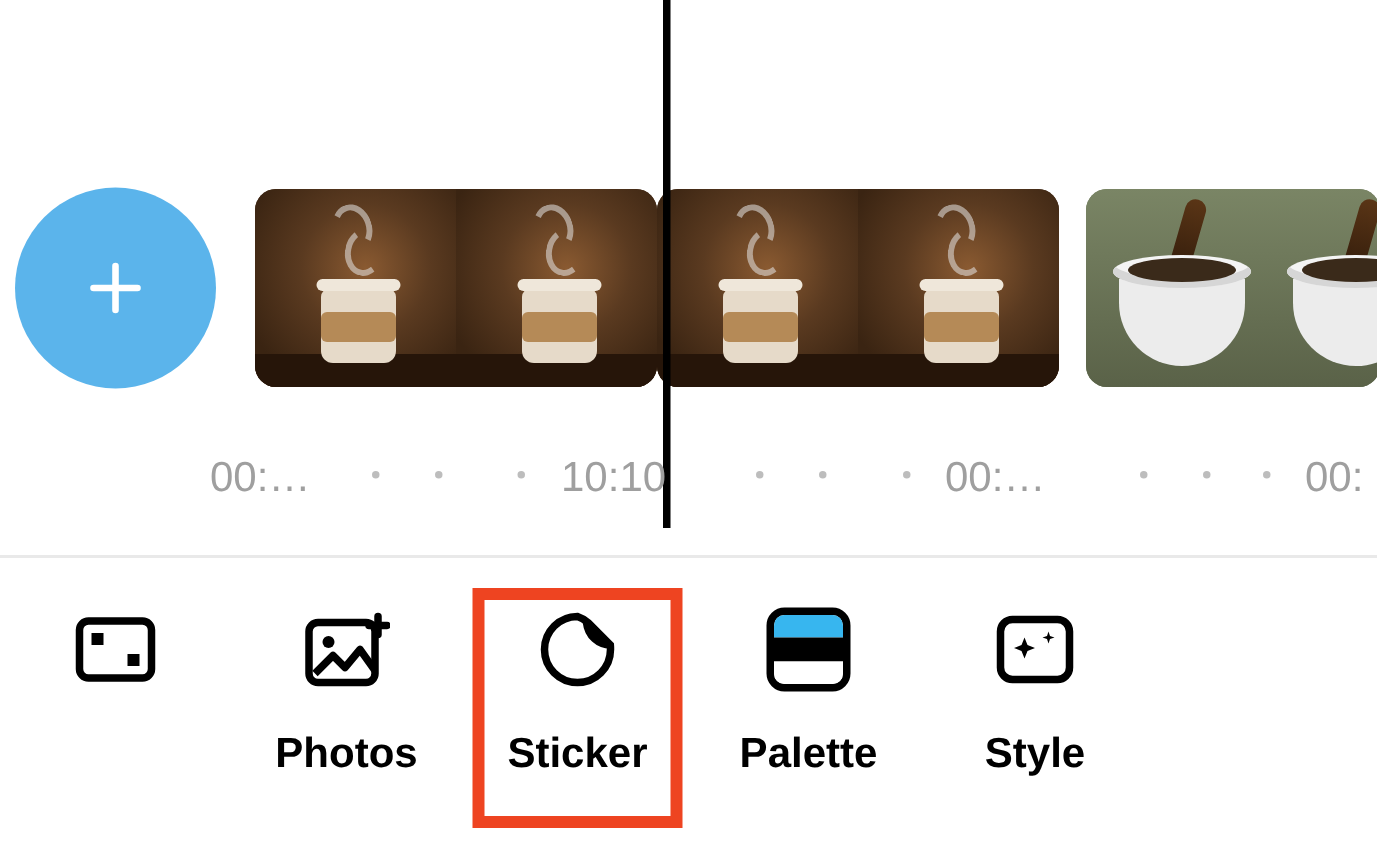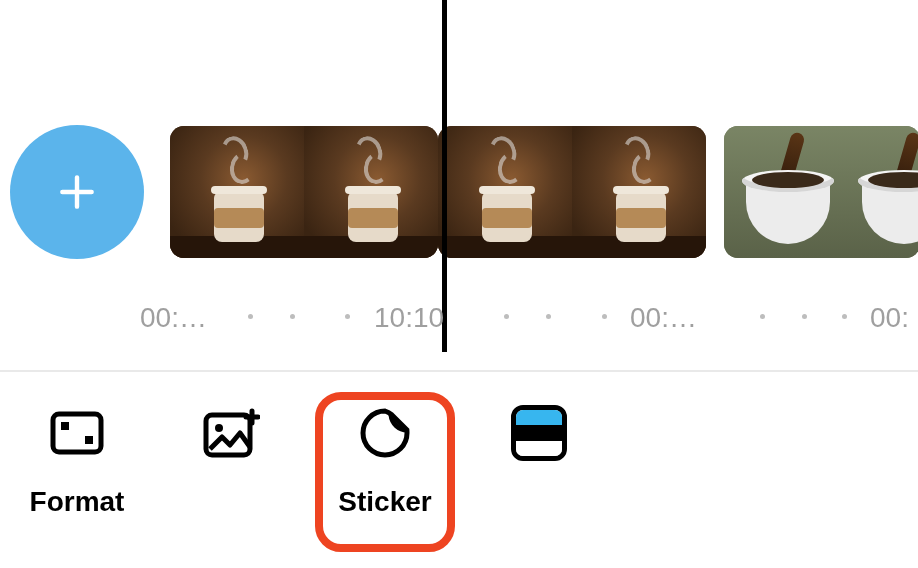--- a/index.html
+++ b/index.html
@@ -45,21 +45,21 @@
   .ruler { position:absolute; left:0; top:302px; width:918px; height:40px; color:#9f9f9f; font-size:28px; font-weight:500;}
   .ruler .tick { position:absolute; top:0; }
   .ruler .dot { position:absolute; top:12px; width:5px; height:5px; border-radius:50%; background:#bdbdbd;}
 
   
   .toolbar-sep { position:absolute; left:0; top:370px; width:918px; height:2px; background:#e9e9e9;}
   .toolbar { position:absolute; left:0; top:392px; width:918px; height:176px; display:flex; align-items:flex-start;}
   .tool { width:154px; height:160px; display:flex; flex-direction:column; align-items:center; justify-content:flex-start; gap:22px; cursor:pointer; }
   .tool.last { width:148px; }
   .tool .iconbox { width:62px; height:62px; display:flex; align-items:center; justify-content:center; margin-top:10px;}
-  .tool.selected { outline:8px solid #ee4421; outline-offset:-8px; width:140px; margin:0 7px;border-radius:26px;}
+  .tool.selected { outline:8px solid #ee4421; outline-offset:-8px; width:140px; margin:0 7px;}
   .tool .label { font-size:28px; font-weight:700; color:#000; }
   .palette-icon { width:56px; height:56px; border-radius:12px; border:5px solid #000; overflow:hidden; display:flex; flex-direction:column;}
   .palette-icon div{ flex:1;}
 </style>
 </head>
 <body>
 
 <div class="editor">
 
   <div class="timeline">
@@ -164,50 +164,60 @@
   <div class="toolbar">
 
     <div class="tool">
       <div class="iconbox">
         <svg width="54" height="44" viewBox="0 0 54 44">
             <rect x="3" y="3" width="48" height="38" rx="6" fill="none" stroke="#000" stroke-width="5"></rect>
             <rect x="11" y="11" width="8" height="8" fill="#000"></rect>
             <rect x="35" y="25" width="8" height="8" fill="#000"></rect>
           </svg>
       </div>
-      <span class="label">Format</span>
     </div>
 
 
     <div class="tool">
       <div class="iconbox">
         <svg width="58" height="52" viewBox="0 0 58 52">
             <rect x="4" y="8" width="44" height="40" rx="6" fill="none" stroke="#000" stroke-width="5"></rect>
             <circle cx="17" cy="21" r="4" fill="#000"></circle>
             <path d="M8 42l12-12 8 8 10-12 10 14" fill="none" stroke="#000" stroke-width="5" stroke-linejoin="round"></path>
             <path d="M50 4v12M44 10h12" stroke="#000" stroke-width="5" stroke-linecap="round"></path>
           </svg>
       </div>
+      <span class="label">Photos</span>
     </div>
 
     <div class="tool selected">
       <div class="iconbox">
         <svg width="52" height="52" viewBox="0 0 52 52">
             <path d="M26 4a22 22 0 1 0 22 22c0-1 0-2-.1-3L33 8A22 22 0 0 0 26 4z" fill="none" stroke="#000" stroke-width="5"></path>
             <path d="M32 8c1 9 8 15 16 15" fill="none" stroke="#000" stroke-width="5"></path>
           </svg>
       </div>
       <span class="label">Sticker</span>
     </div>
 
     <div class="tool">
       <div class="iconbox">
         <div class="palette-icon">
           <div style="background:#37b6ef"></div>
           <div style="background:#000000"></div>
           <div style="background:#ffffff"></div>
         </div>
       </div>
-    </div>
-
+      <span class="label">Palette</span>
+    </div>
+
+    <div class="tool last">
+      <div class="iconbox">
+        <svg width="58" height="52" viewBox="0 0 58 52">
+            <rect x="6" y="6" width="46" height="40" rx="8" fill="none" stroke="#000" stroke-width="5"></rect>
+            <path d="M22 18l2 5 5 2-5 2-2 5-2-5-5-2 5-2zM38 14l1 3 3 1-3 1-1 3-1-3-3-1 3-1z" fill="#000"></path>
+          </svg>
+      </div>
+      <span class="label">Style</span>
+    </div>
 
   </div>
 </div>
 
 </body></html>

